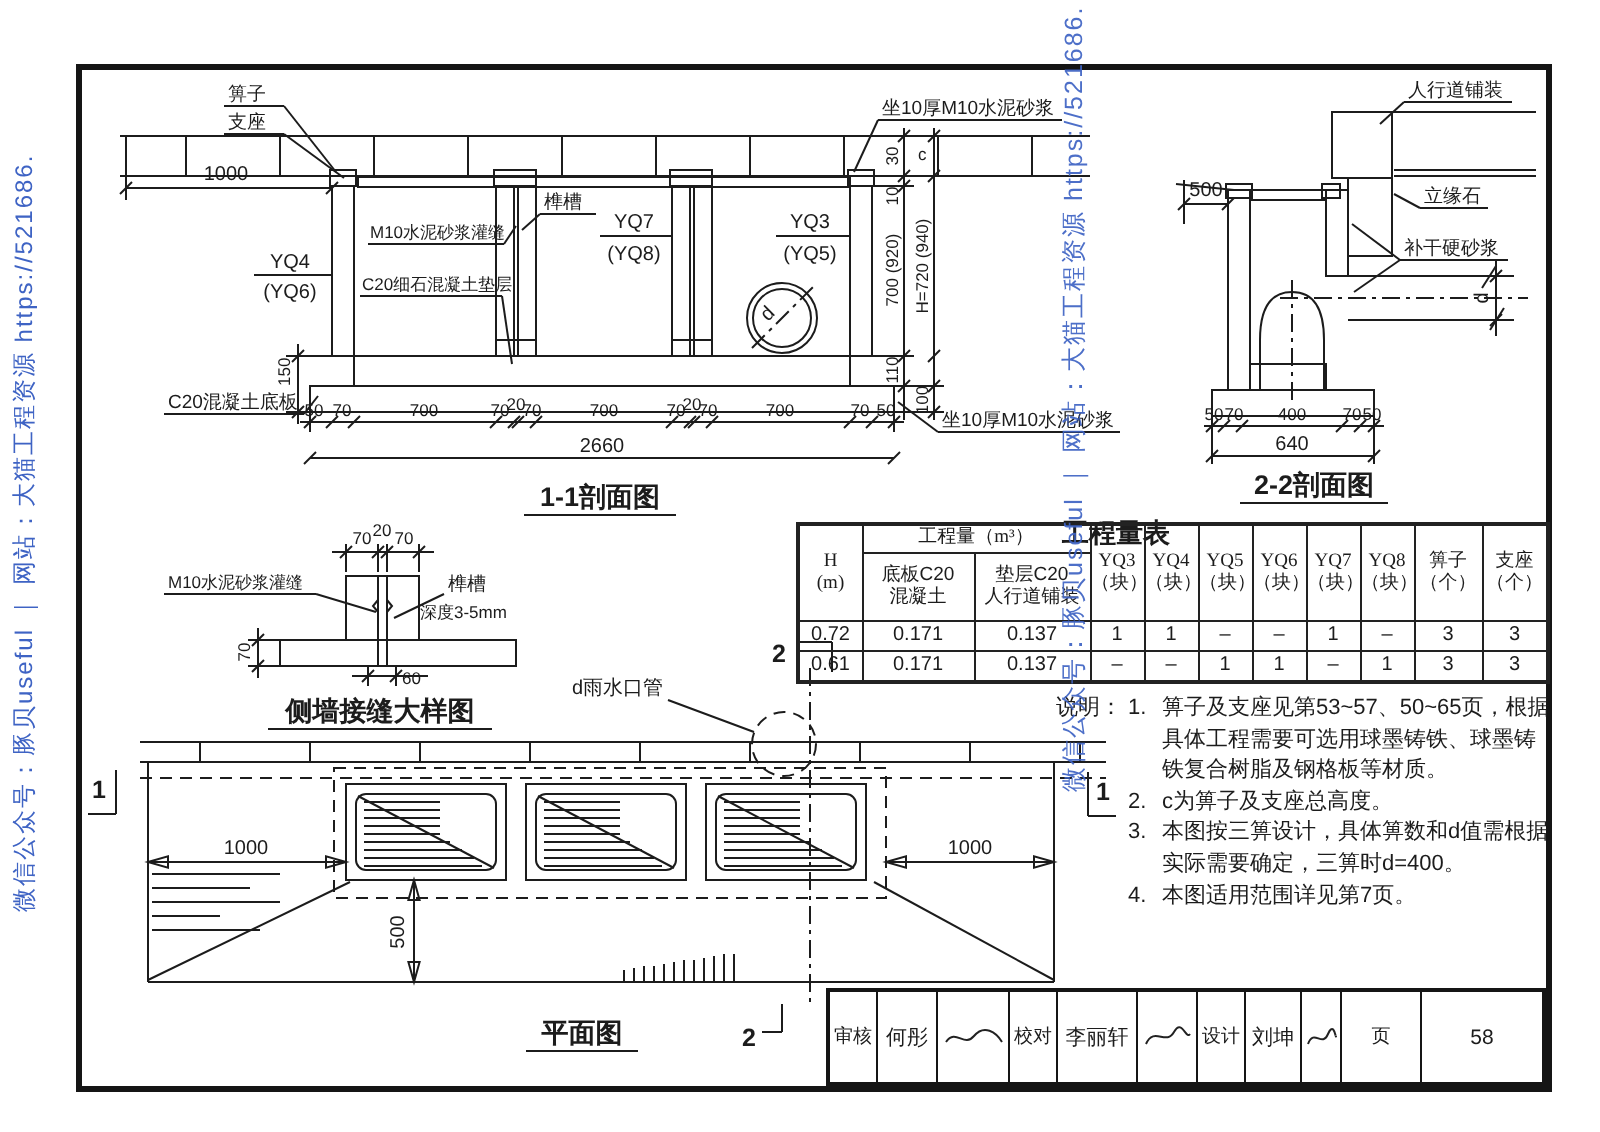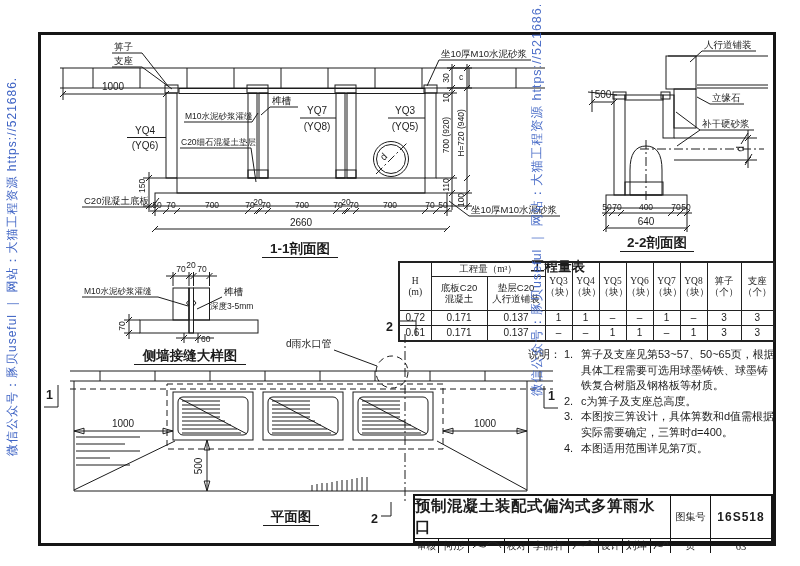--- a/index.html
+++ b/index.html
@@ -38,21 +38,21 @@
   
   .notes{position:absolute;left:524px;top:347px;width:252px;font-size:11px;line-height:1.42;}
   .notes-label{position:absolute;left:4px;top:0;}
   .note-item{display:flex;margin-left:40px;}
   .note-no{width:17px;flex:none;}
   .note-tx{flex:1;}
   
   .tb{position:absolute;left:413px;top:494px;width:360px;height:49px;border:2px solid #151515;
       box-sizing:border-box;display:flex;flex-direction:column;background:#fff;}
   .tb-r1{display:flex;flex:31px 0 0;border-bottom:1px solid #151515;}
-  .tb-r2{display:flex;flex:1;font-family:Liberation Serif, serif;}
+  .tb-r2{display:flex;flex:1;}
   .tb-cell{border-right:1px solid #151515;display:flex;align-items:center;justify-content:center;
       box-sizing:border-box;font-size:9.5px;}
   .tb-cell:last-child{border-right:none;}
   .tb-title{flex:1;display:flex;align-items:center;justify-content:center;font-size:15.5px;
       font-weight:bold;letter-spacing:.5px;border-right:1px solid #151515;}
   .tb-al{width:40px;font-size:10px;}
   .tb-av{width:60px;font-size:12px;font-weight:bold;letter-spacing:1px;}
   .tb-name{font-size:10.5px;}
   .sig svg{display:block;}
 </style>
@@ -572,25 +572,20 @@
       <span class="note-no">3.</span>
       <span class="note-tx">本图按三箅设计，具体箅数和d值需根据实际需要确定，三箅时d=400。</span>
     </div>
     <div class="note-item">
       <span class="note-no">4.</span>
       <span class="note-tx">本图适用范围详见第7页。</span>
     </div>
   </div>
 
   <div class="tb">
-    <div class="tb-r1">
-      <div class="tb-title">预制混凝土装配式偏沟式多箅雨水口</div>
-      <div class="tb-cell tb-al">图集号</div>
-      <div class="tb-cell tb-av">16S518</div>
-    </div>
     <div class="tb-r2">
       <div class="tb-cell" style="width:24px">审核</div>
       <div class="tb-cell tb-name" style="width:30px">何彤</div>
       <div class="tb-cell sig" style="width:36px">
         <svg width="32" height="14" viewBox="0 0 32 14">
             <path d="M2,9 C7,2 11,12 16,6 S27,4 30,9" fill="none" stroke="#222" stroke-width="1"></path>
           </svg>
       </div>
       <div class="tb-cell" style="width:24px">校对</div>
       <div class="tb-cell tb-name" style="width:40px">李丽轩</div>
@@ -600,19 +595,19 @@
           </svg>
       </div>
       <div class="tb-cell" style="width:24px">设计</div>
       <div class="tb-cell tb-name" style="width:28px">刘坤</div>
       <div class="tb-cell sig" style="flex:1">
         <svg width="18" height="14" viewBox="0 0 18 14">
             <path d="M2,10 C5,2 9,12 12,5 S16,8 16,6" fill="none" stroke="#222" stroke-width="1"></path>
           </svg>
       </div>
       <div class="tb-cell" style="width:40px">页</div>
-      <div class="tb-cell tb-name" style="width:60px">63</div>
+      <div class="tb-cell tb-name" style="width:60px">58</div>
     </div>
   </div>
 
   <div class="wm wm-left" style="color:#3e63c4">微信公众号：豚贝useful ｜ 网站：大猫工程资源 https://521686.</div>
   <div class="wm wm-mid" style="color:#3e63c4">微信公众号：豚贝useful ｜ 网站：大猫工程资源 https://521686.</div>
 </div>
 
 </body></html>

